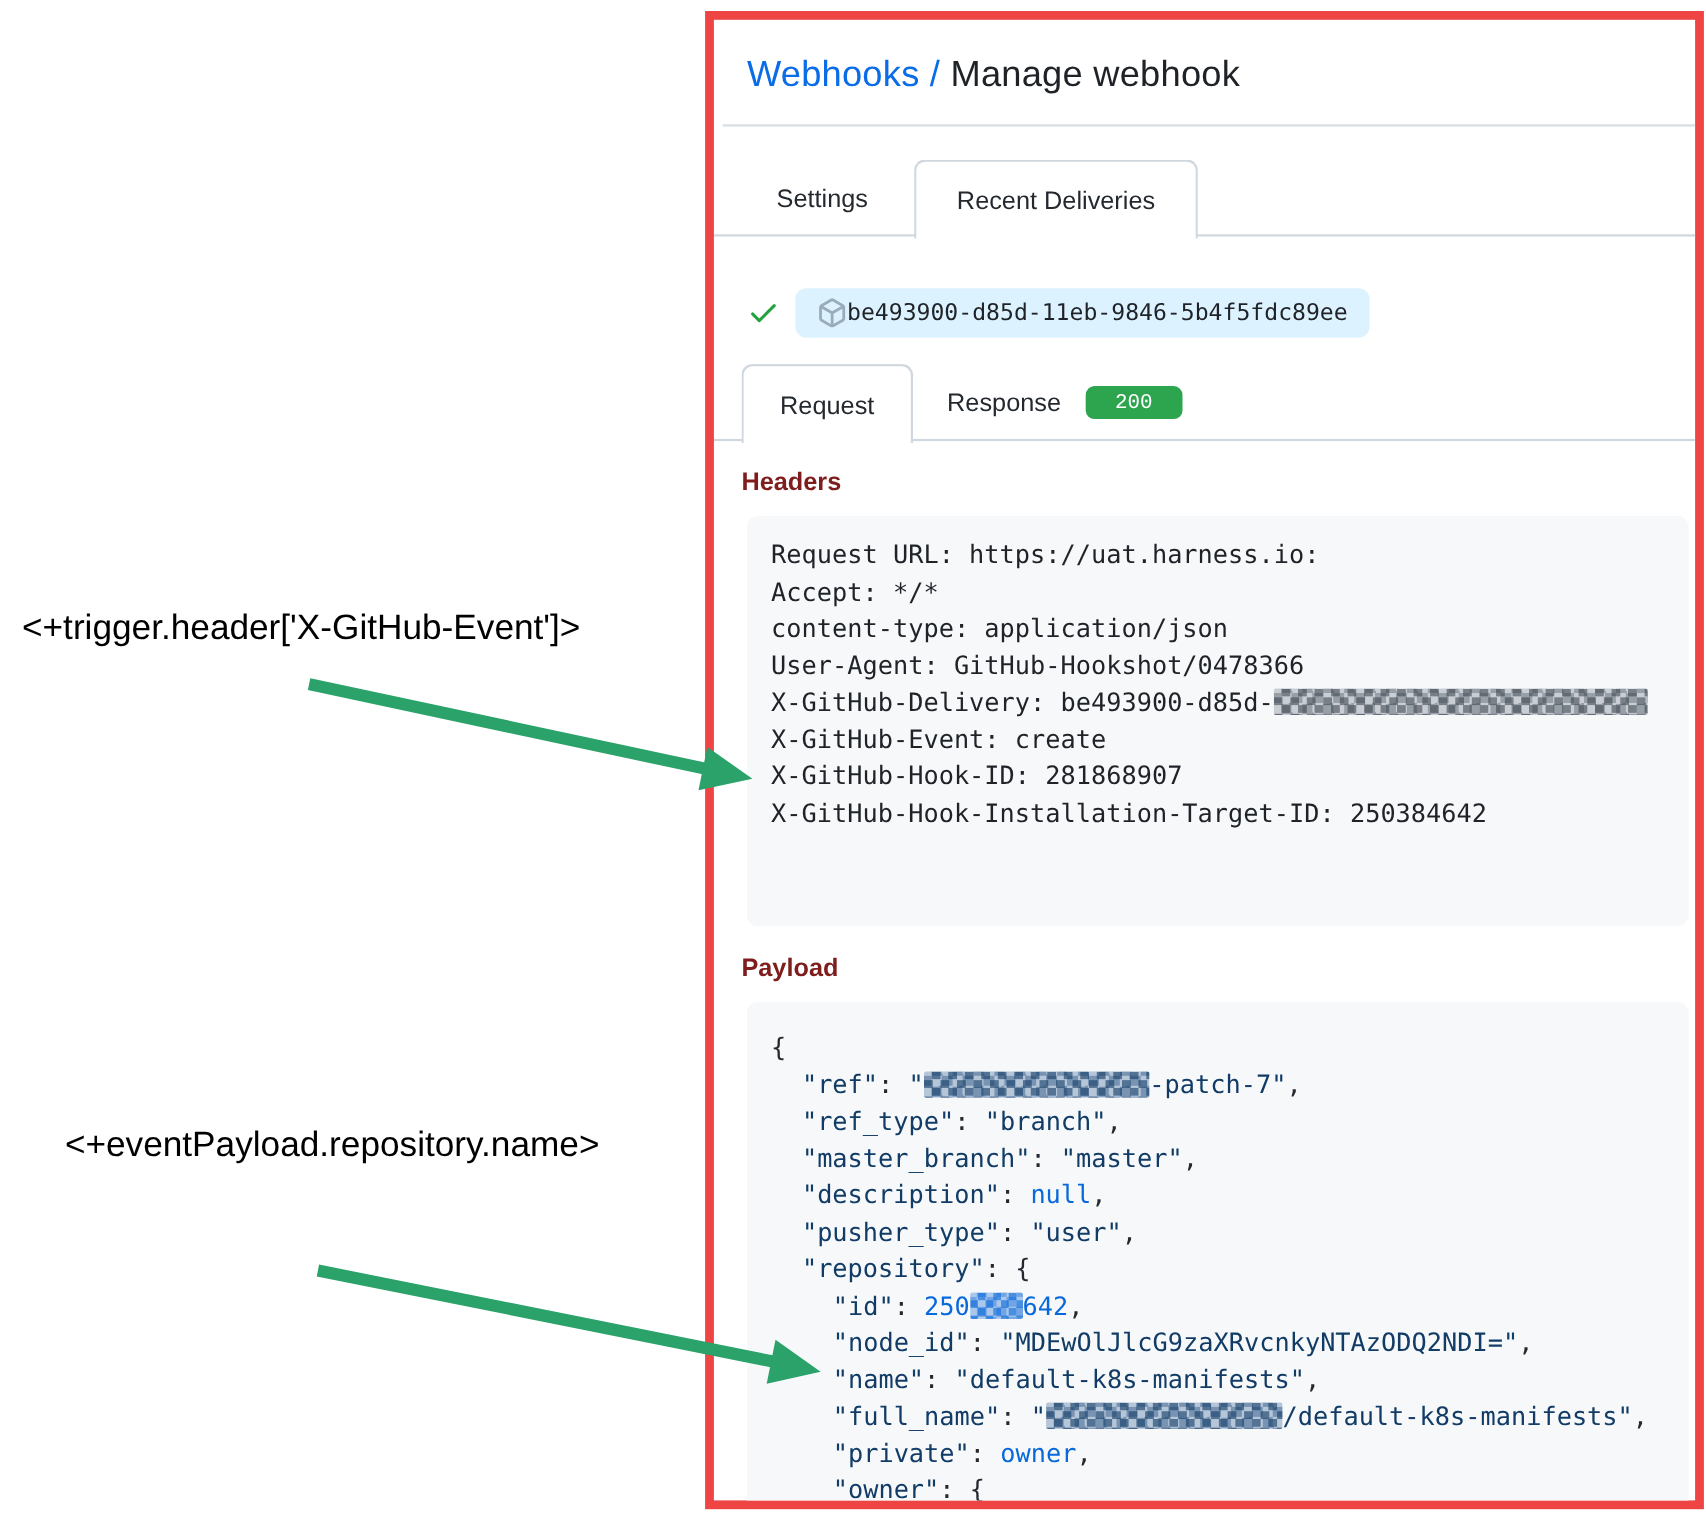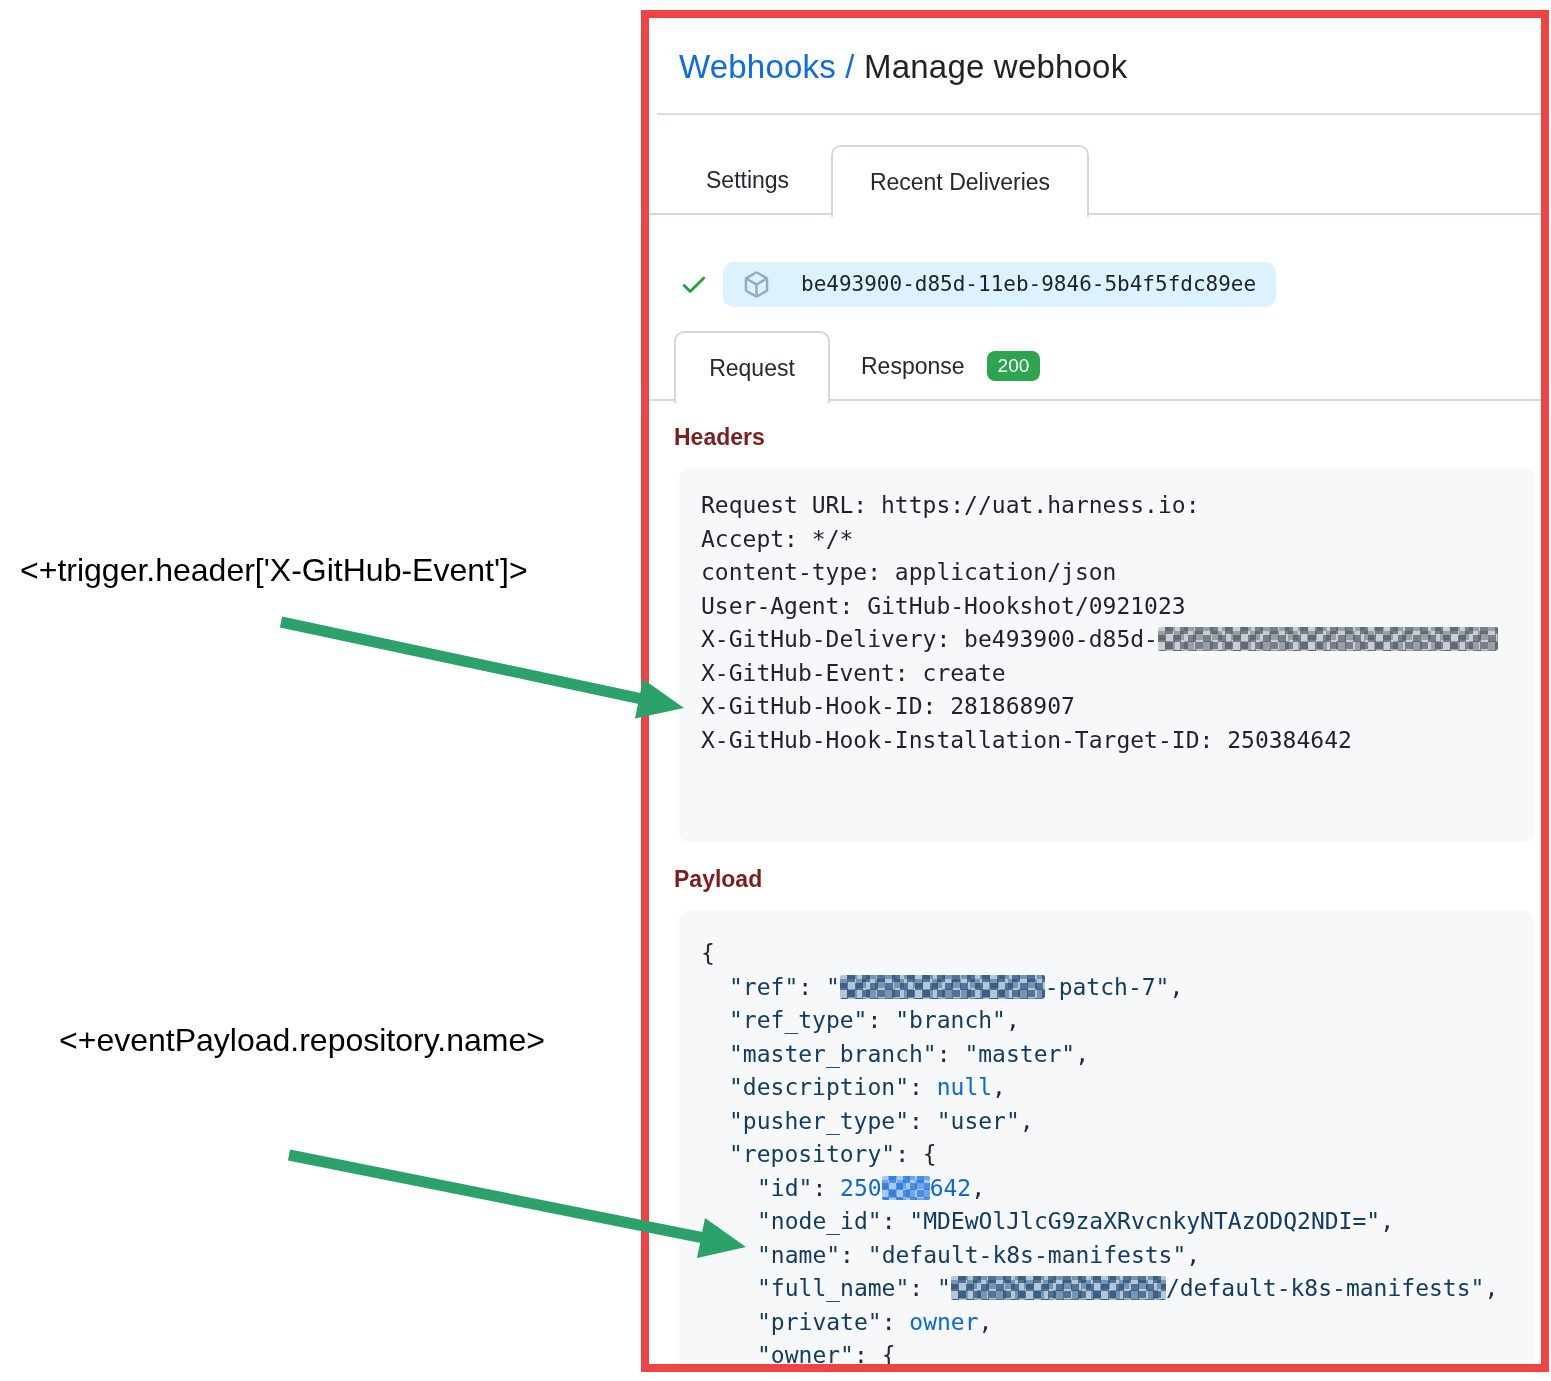--- a/index.html
+++ b/index.html
@@ -33,35 +33,35 @@
   .tabnav1 .tab-plain { left:57px; }
   .tab-active { position:absolute; background:#fff; border:2px solid #d0d7de; border-bottom:none;
                 border-radius:10px 10px 0 0; display:flex; align-items:center; justify-content:center;
                 font-size:23px; color:#24292f; cursor:pointer; z-index:2; }
   .tabnav1 .tab-active { left:182px; top:0; width:258px; height:72px; }
 
   
   .delivery-row { position:absolute; left:30px; top:243px; height:46px;
                   display:flex; align-items:center; }
   .check { width:30px; height:30px; margin-right:14px; }
-  .delivery-pill { display:inline-flex; align-items:center; gap:31px; background:#ddf2ff;
+  .delivery-pill { display:inline-flex; align-items:center; gap:0; background:#ddf2ff;
                    border-radius:10px; padding:9px 20px; cursor:pointer; }
   .pkg { width:27px; height:27px; }
   .delivery-id { font-family:"DejaVu Sans Mono","Liberation Mono",monospace;
                  font-size:21px; color:#1f2328; }
 
   
   .tabnav2 { position:absolute; left:0; top:313px; width:904px; height:70px;
              border-bottom:2px solid #d0d7de; }
   .tabnav2 .tab-active { left:25px; top:0; width:156px; height:72px; }
   .resp-group { position:absolute; left:212px; top:0; height:70px; display:flex;
                 align-items:center; gap:22px; cursor:pointer; }
   .resp-label { font-size:23px; color:#24292f; }
-  .status-badge { background:#2da44e; color:#fff; border-radius:8px; padding:4px 11px;
-                  font-family:Liberation Sans, sans-serif; font-size:19px; }
+  .status-badge { background:#2da44e; color:#fff; border-radius:8px; padding:4px 27px;
+                  font-family:Liberation Mono, monospace; font-size:19px; }
 
   
   .section-title { position:absolute; left:25px; font-size:23px; font-weight:700; color:#7f1d1d; }
   .st-headers { top:406px; }
   .st-payload { top:848px; }
 
   .code-box { position:absolute; left:30px; width:856px; background:#f6f8fa; border-radius:10px;
               font-family:"DejaVu Sans Mono","Liberation Mono",monospace; font-size:23px;
               color:#1f2328; overflow:hidden; }
   .box-headers { top:451px; height:373px; padding:20px 22px; }
@@ -146,21 +146,21 @@
         <span class="status-badge">200</span>
       </div>
     </div>
 
     <div class="section-title st-headers">Headers</div>
     <div class="code-box box-headers">
       <div>
           <div class="hline"><span class="hkey">Request URL:</span><span class="hval"> https://uat.harness.io:</span></div>
           <div class="hline"><span class="hkey">Accept:</span><span class="hval"> */*</span></div>
           <div class="hline"><span class="hkey">content-type:</span><span class="hval"> application/json</span></div>
-          <div class="hline"><span class="hkey">User-Agent:</span><span class="hval"> GitHub-Hookshot/0921023</span></div>
+          <div class="hline"><span class="hkey">User-Agent:</span><span class="hval"> GitHub-Hookshot/0478366</span></div>
           <div class="hline"><span class="hkey">X-GitHub-Delivery:</span><span class="hval"> be493900-d85d-</span><span class="redact gray" style="width: 340px;"></span></div>
           <div class="hline"><span class="hkey">X-GitHub-Event:</span><span class="hval"> create</span></div>
           <div class="hline"><span class="hkey">X-GitHub-Hook-ID:</span><span class="hval"> 281868907</span></div>
           <div class="hline"><span class="hkey">X-GitHub-Hook-Installation-Target-ID:</span><span class="hval"> 250384642</span></div>
         </div>
     </div>
 
     <div class="section-title st-payload">Payload</div>
     <div class="code-box box-payload">
       <div>

